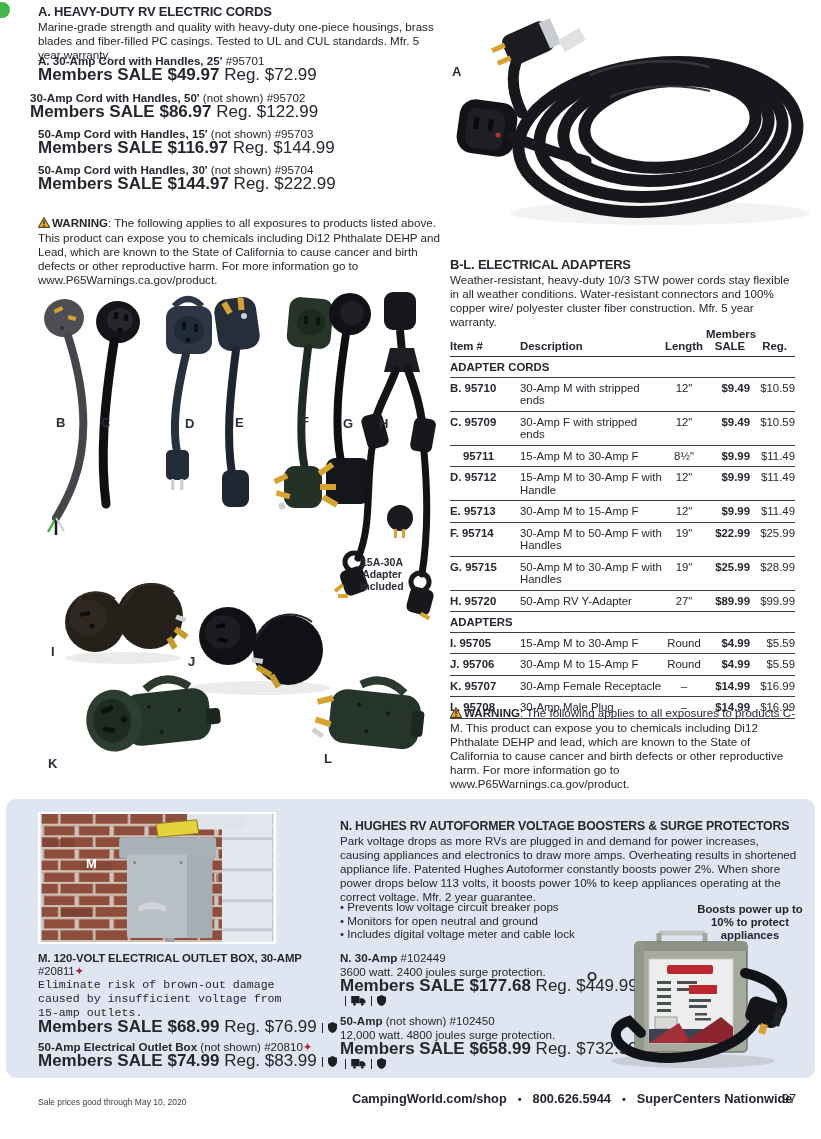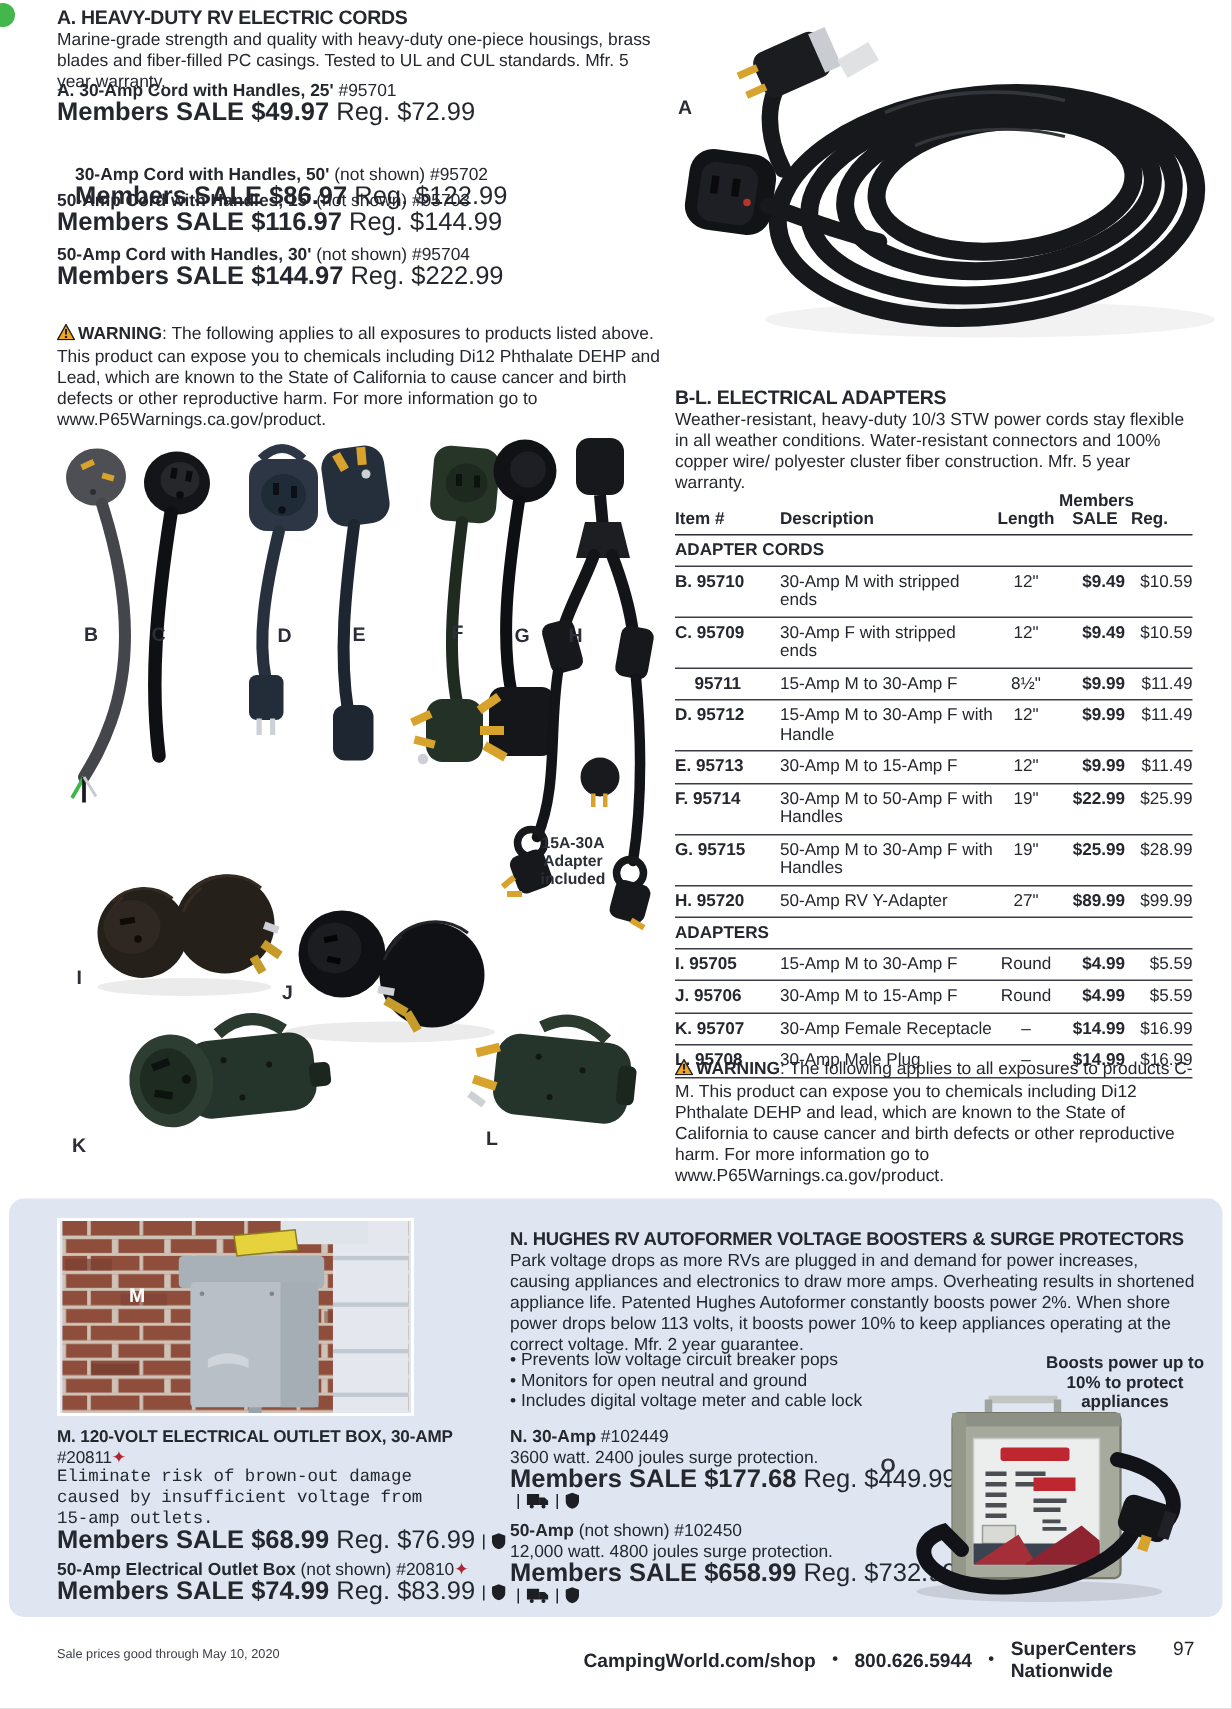--- a/index.html
+++ b/index.html
@@ -21,21 +21,21 @@
   .warn{font-size:11.6px;line-height:14px;}
   .warn b{font-weight:700;}
   .letter{font-size:13px;font-weight:700;color:#2b2e36;}
   .letter.white{color:#fff;}
   .callout-sm{font-size:10.5px;line-height:12px;font-weight:700;text-align:center;color:#2b2e36;}
   
   table.adapters{border-collapse:collapse;width:345px;font-size:11.4px;color:var(--ink);table-layout:fixed;}
   table.adapters th{font-weight:700;border-bottom:1.6px solid #2a2d35;padding:2px 0 4px;vertical-align:bottom;line-height:12px;text-align:left;}
   table.adapters th.c-len{text-align:center;}
   table.adapters th.c-sale{text-align:center;}
-  table.adapters th.c-reg{text-align:left;}
+  table.adapters th.c-reg{text-align:center;}
   table.adapters td{border-bottom:1px solid #3a3d45;padding:4px 0;vertical-align:top;line-height:12.5px;}
   table.adapters td.c-item{font-weight:700;}
   table.adapters td.c-item.noletter{padding-left:13px;font-weight:700;}
   table.adapters td.c-len{text-align:center;}
   table.adapters td.c-sale{text-align:right;font-weight:700;padding-right:4px;}
   table.adapters td.c-reg{text-align:right;}
   table.adapters tr.sec td{font-weight:700;padding:4px 0 3px;}
   
   .foot-small{font-size:8.5px;color:#3b3e45;}
   .foot-main{font-size:12.8px;font-weight:600;color:#23262e;display:flex;gap:11px;align-items:center;}
@@ -59,21 +59,21 @@
 
   <div class="green-dot"></div>
 
   <div class="abs h1" style="left:38px;top:4px;width:404px;">A. HEAVY-DUTY RV ELECTRIC CORDS</div>
   <div class="abs body-txt" style="left:38px;top:20px;width:404px;">Marine-grade strength and quality with heavy-duty one-piece housings, brass blades and fiber-filled PC casings. Tested to UL and CUL standards. Mfr. 5 year warranty.</div>
 
   <div class="abs" style="left:38px;top:54px;width:404px;">
     <div class="prod-name"><span>A. 30-Amp Cord with Handles, 25'</span><span class="reg-w"> #95701</span></div>
     <div class="price-line"><b>Members SALE $49.97</b><span> Reg. $72.99</span></div>
   </div>
-  <div class="abs" style="left:50px;top:91px;width:404px;margin-top:19px;">
+  <div class="abs" style="left:30px;top:91px;width:404px;">
     <div class="prod-name"><span>30-Amp Cord with Handles, 50'</span><span class="reg-w"> (not shown) #95702</span></div>
     <div class="price-line"><b>Members SALE $86.97</b><span> Reg. $122.99</span></div>
   </div>
   <div class="abs" style="left:38px;top:127px;width:404px;">
     <div class="prod-name"><span>50-Amp Cord with Handles, 15'</span><span class="reg-w"> (not shown) #95703</span></div>
     <div class="price-line"><b>Members SALE $116.97</b><span> Reg. $144.99</span></div>
   </div>
   <div class="abs" style="left:38px;top:163px;width:404px;">
     <div class="prod-name"><span>50-Amp Cord with Handles, 30'</span><span class="reg-w"> (not shown) #95704</span></div>
     <div class="price-line"><b>Members SALE $144.97</b><span> Reg. $222.99</span></div>
@@ -512,21 +512,21 @@
     <path d="M172,102 C160,134 96,150 56,140 C26,132 24,112 44,106 L56,118" stroke="#111318" stroke-width="10" fill="none" stroke-linecap="round"></path>
     <g transform="rotate(18 178 96)">
       <rect x="162" y="84" width="34" height="26" rx="7" fill="#141519"></rect>
       <rect x="190" y="88" width="8" height="18" fill="#1f2127"></rect>
       <rect x="180" y="108" width="7" height="10" fill="#d7a32c"></rect>
     </g>
   </svg>
   <span class="abs letter" style="left:587px;top:969px;">O</span>
 
   <div class="abs foot-small" style="left:38px;top:1097px;">Sale prices good through May 10, 2020</div>
-  <div class="abs foot-main" style="left:352px;top:1091px;margin-left:37px;">
+  <div class="abs foot-main" style="left:352px;top:1091px;">
     <span>CampingWorld.com/shop</span>
     <span class="foot-dot">•</span>
     <span>800.626.5944</span>
     <span class="foot-dot">•</span>
     <span>SuperCenters Nationwide</span>
   </div>
   <div class="abs" style="left:782px;top:1091px;font-size:12.8px;font-weight:500;text-align:right;">97</div>
 
 </div>
 

